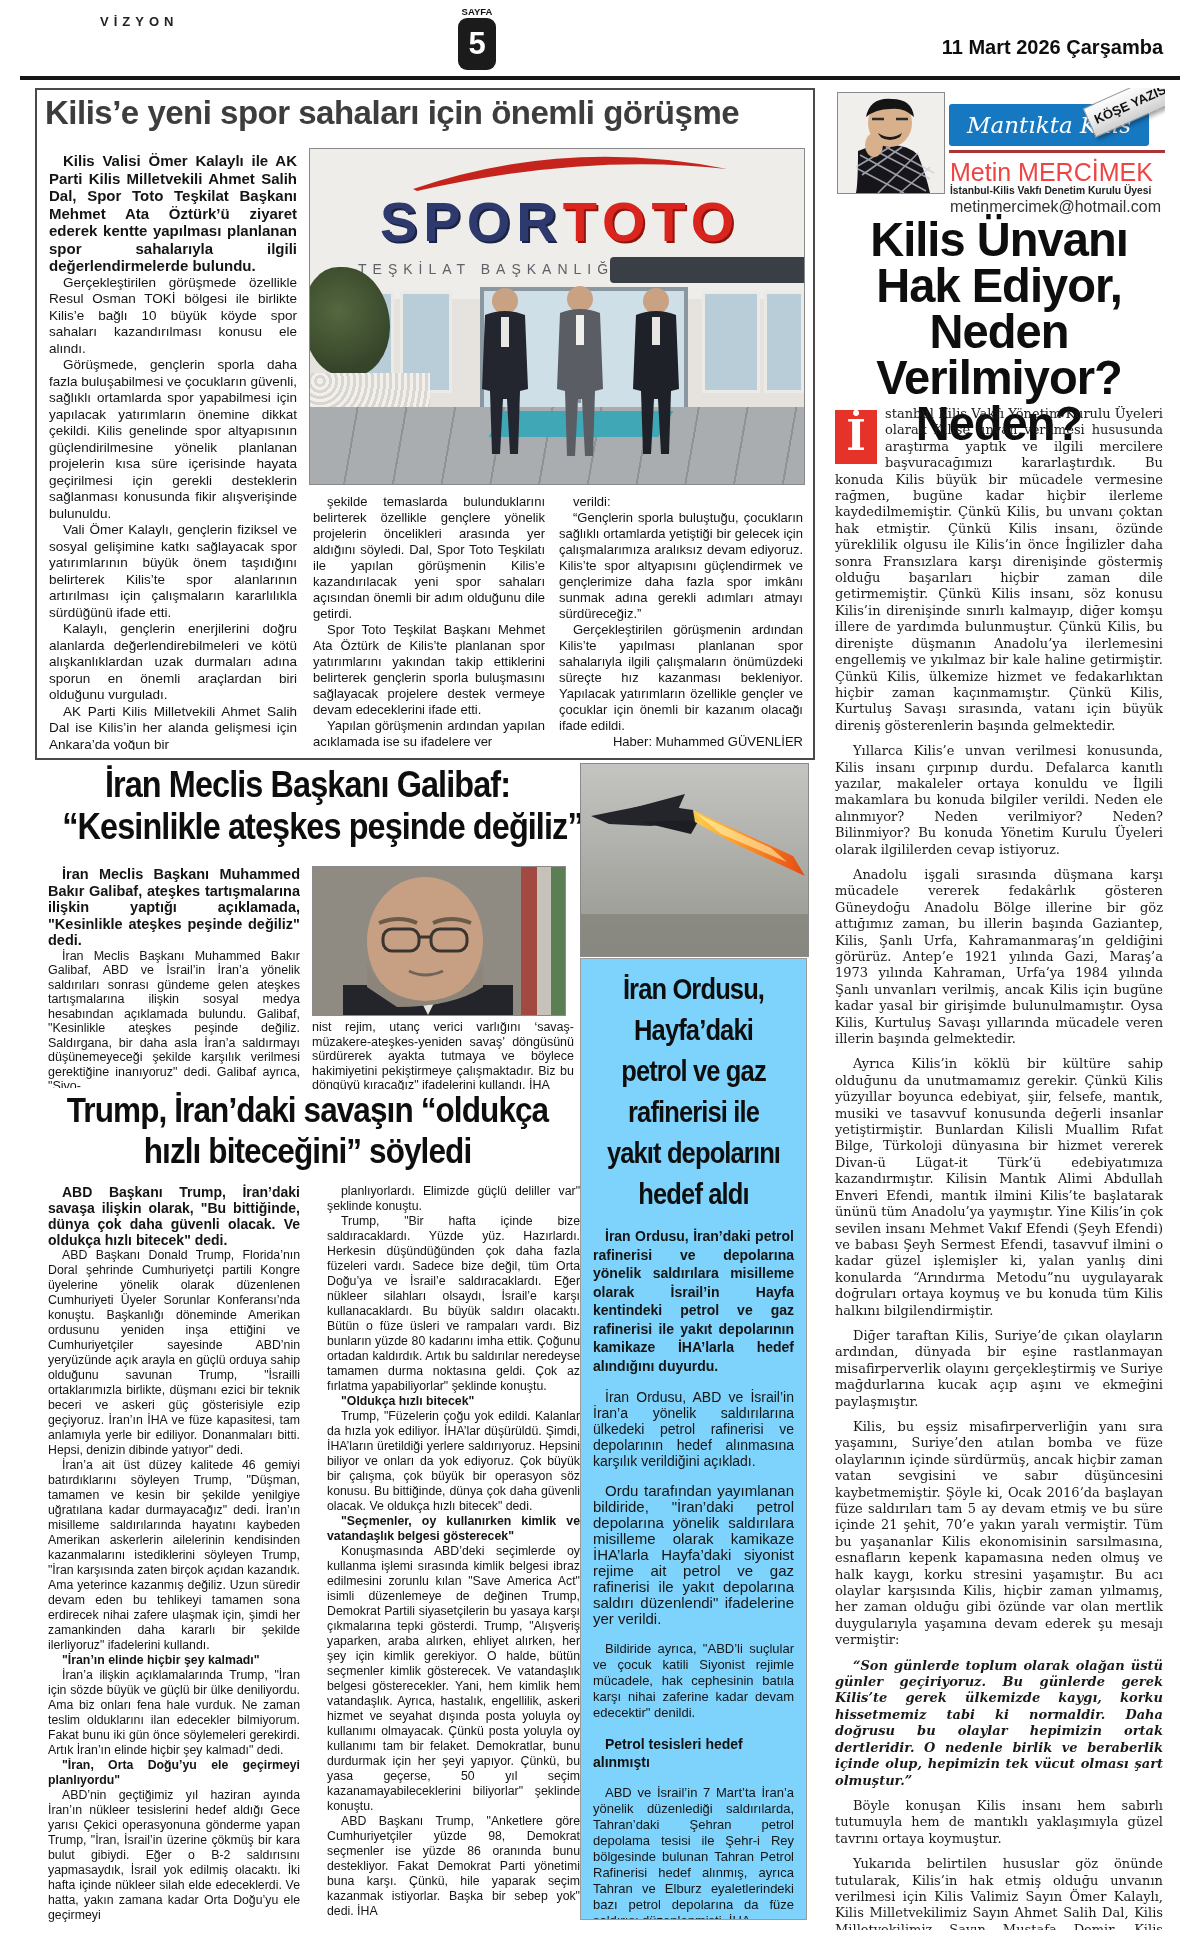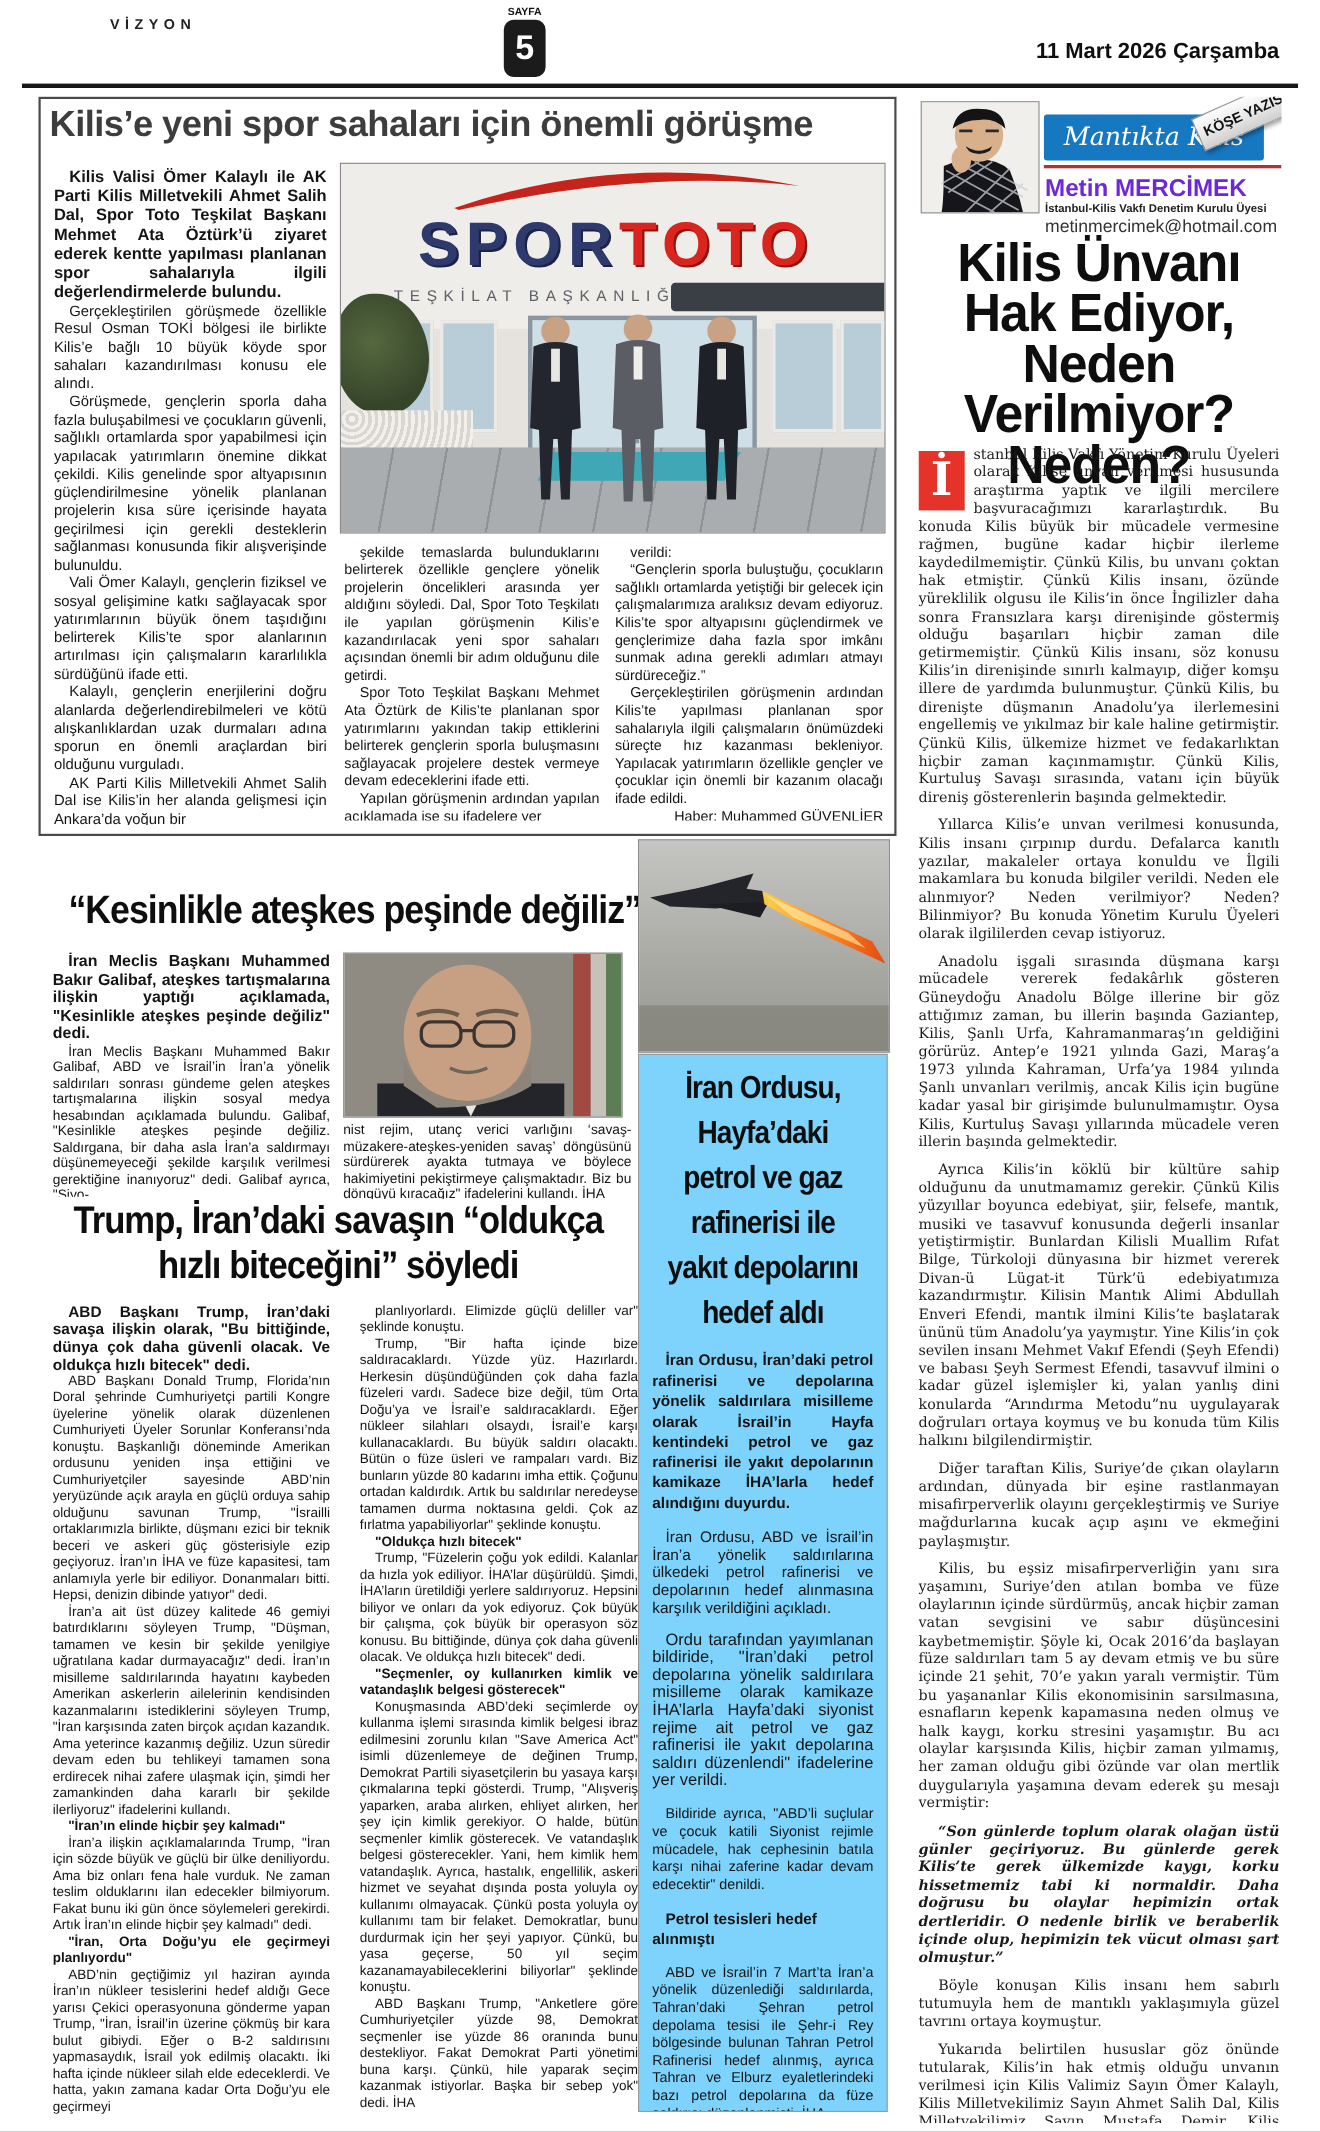--- a/index.html
+++ b/index.html
@@ -105,20 +105,23 @@
 
     <div class="abs news" style="left:522px;top:404px;width:244px;height:252px;font-size:13px;line-height:16px;overflow:hidden;">
       <p class="np">verildi:</p>
       <p class="np">“Gençlerin sporla buluştuğu, çocukların sağlıklı ortamlarda yetiştiği bir gelecek için çalışmalarımıza aralıksız devam ediyoruz. Kilis’te spor altyapısını güçlendirmek ve gençlerimize daha fazla spor imkânı sunmak adına gerekli adımları atmayı sürdüreceğiz.”</p>
       <p class="np">Gerçekleştirilen görüşmenin ardından Kilis’te yapılması planlanan spor sahalarıyla ilgili çalışmaların önümüzdeki süreçte hız kazanması bekleniyor. Yapılacak yatırımların özellikle gençler ve çocuklar için önemli bir kazanım olacağı ifade edildi.</p>
       <p class="np" style="text-align:right;">Haber: Muhammed GÜVENLİER</p>
     </div>
   </div>
 
   <div class="abs" style="left:35px;top:764px;width:545px;height:326px;overflow:hidden;">
+    <div class="abs hline center" style="left:0;top:0;width:545px;font-size:36px;letter-spacing:-1px;">
+      <span class="condensed">İran Meclis Başkanı Galibaf:</span>
+    </div>
     <div class="abs hline center" style="left:0;top:42px;width:545px;font-size:36px;letter-spacing:-1px;">
       <span class="condensed">“Kesinlikle ateşkes peşinde değiliz”</span>
     </div>
     <div class="abs news" style="left:13px;top:102px;width:252px;height:222px;font-size:12.5px;line-height:14.5px;overflow:hidden;">
       <p class="np lead" style="font-size:14.5px;line-height:16.5px;">İran Meclis Başkanı Muhammed Bakır Galibaf, ateşkes tartışmalarına ilişkin yaptığı açıklamada, "Kesinlikle ateşkes peşinde değiliz" dedi.</p>
       <p class="np">İran Meclis Başkanı Muhammed Bakır Galibaf, ABD ve İsrail’in İran’a yönelik saldırıları sonrası gündeme gelen ateşkes tartışmalarına ilişkin sosyal medya hesabından açıklamada bulundu. Galibaf, "Kesinlikle ateşkes peşinde değiliz. Saldırgana, bir daha asla İran’a saldırmayı düşünemeyeceği şekilde karşılık verilmesi gerektiğine inanıyoruz" dedi. Galibaf ayrıca, "Siyo-</p>
     </div>
 
     <div class="abs photoframe" style="left:277px;top:102px;width:252px;height:148px;">
       <svg width="252" height="148" viewBox="0 0 252 148">
@@ -223,21 +226,21 @@
         <path d="M34 26 L46 26 M58 26 L70 26" stroke="#2a2a2a" stroke-width="2.5"></path>
       </svg>
     </div>
     <div class="abs center" style="left:116px;top:16px;width:200px;height:42px;background:#1678c0;border-radius:3px;">
       <span class="serif" style="color:#fff;font-style: italic;font-size:23px;line-height:42px;">Mantıkta Kilis</span>
     </div>
     <div class="abs" style="left:116px;top:62px;width:216px;height:3px;background:#a93535;"></div>
     <div class="badgepaper" style="left:252px;top:0px;width:92px;height:30px;">
       <span style="font-size:13px;line-height:30px;color:#111;">KÖŞE YAZISI</span>
     </div>
-    <div class="abs" style="left:117px;top:70px;width:215px;font-size:22px;font-weight:700;color:#6d28d9;">Metin MERCİMEK</div>
+    <div class="abs" style="left:117px;top:70px;width:215px;font-size:25px;font-weight:400;color:#ef4444;">Metin MERCİMEK</div>
     <div class="abs" style="left:117px;top:97px;width:215px;font-size:10.3px;font-weight:bold;color:#222;">İstanbul-Kilis Vakfı Denetim Kurulu Üyesi</div>
     <div class="abs" style="left:117px;top:110px;width:215px;font-size:16px;color:#333;">metinmercimek@hotmail.com</div>
 
     <div class="abs hline center" style="left:0;top:128px;width:332px;font-size:49px;line-height:46px;letter-spacing:-1px;white-space:normal;">
       <span class="condensed" style="transform:scaleX(0.96);">Kilis Ünvanı</span>
       <span class="condensed" style="transform:scaleX(0.96);">Hak Ediyor,</span>
       <span class="condensed" style="transform:scaleX(0.96);">Neden Verilmiyor?</span>
       <span class="condensed" style="transform:scaleX(0.96);">Neden?</span>
     </div>
 

